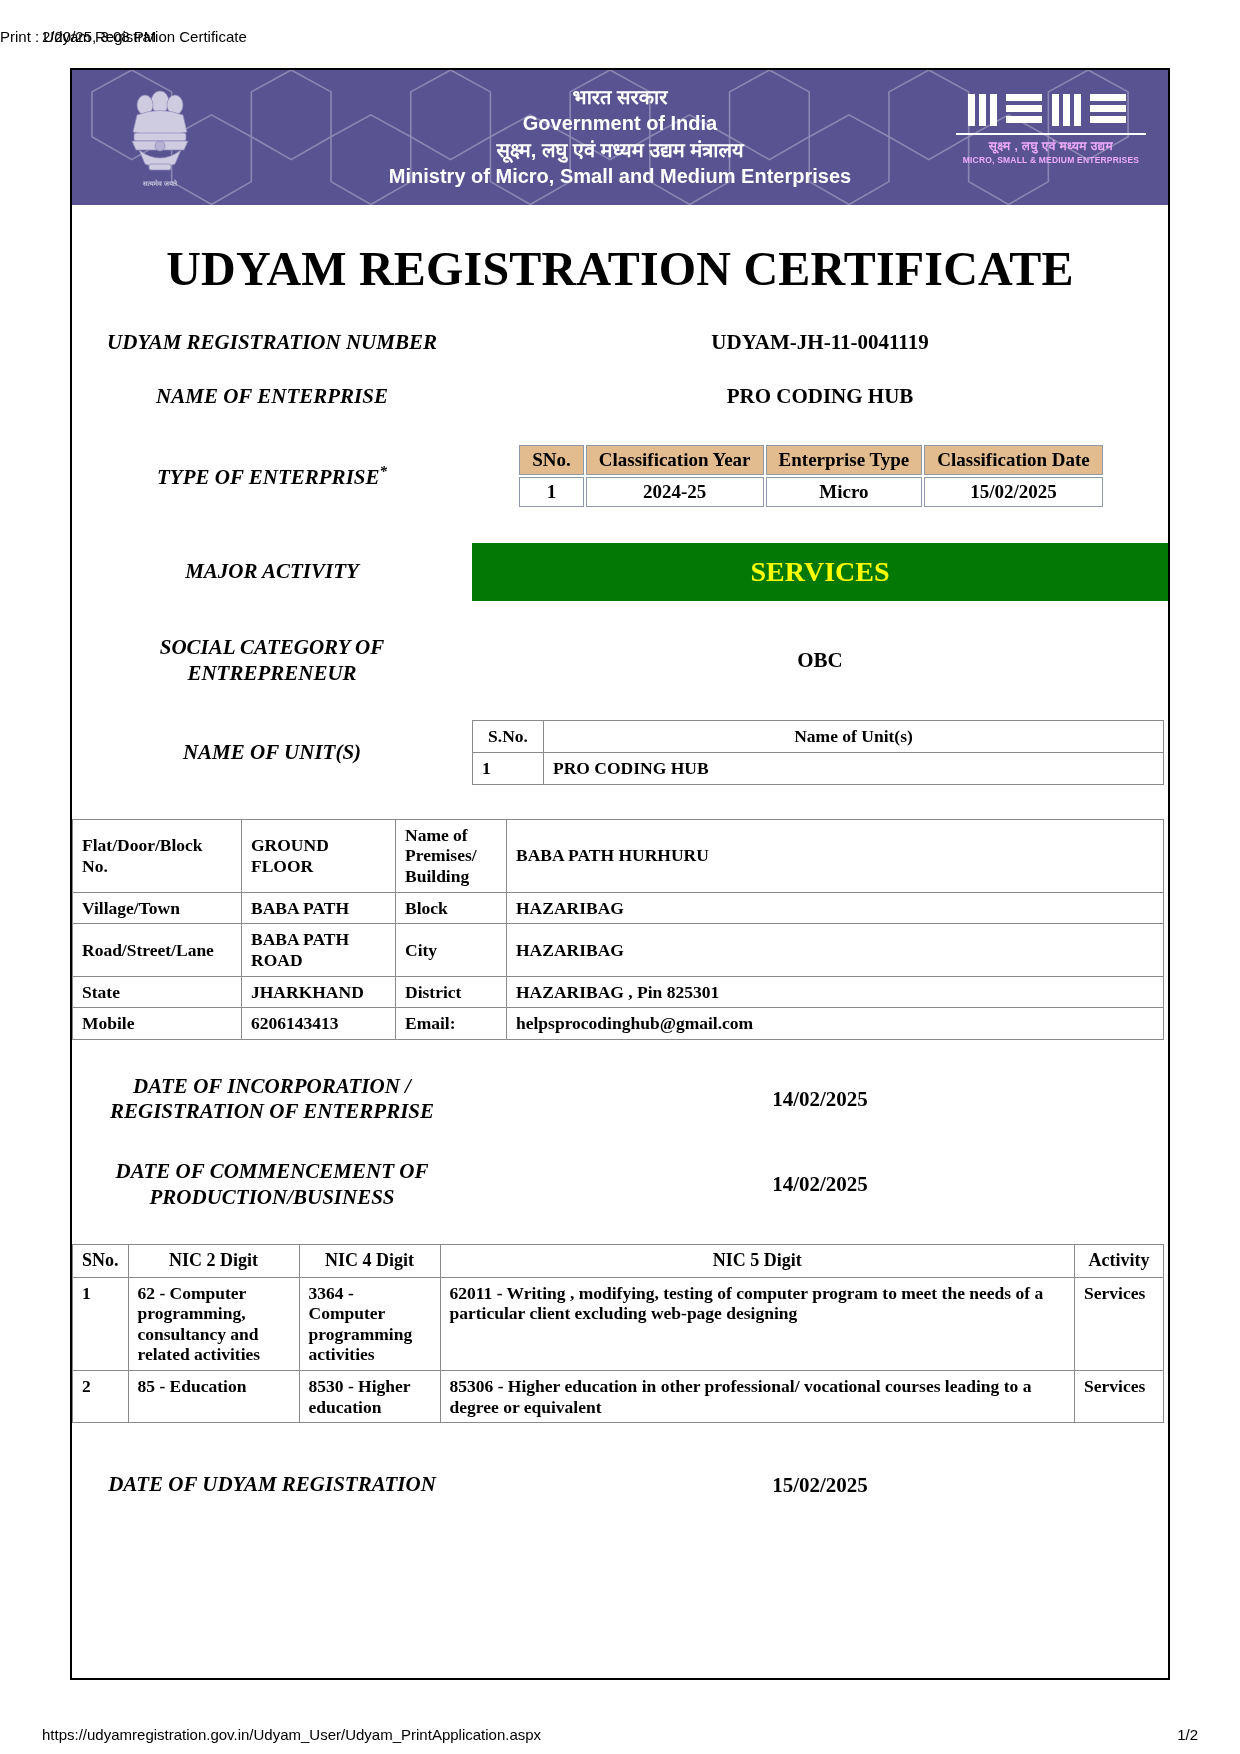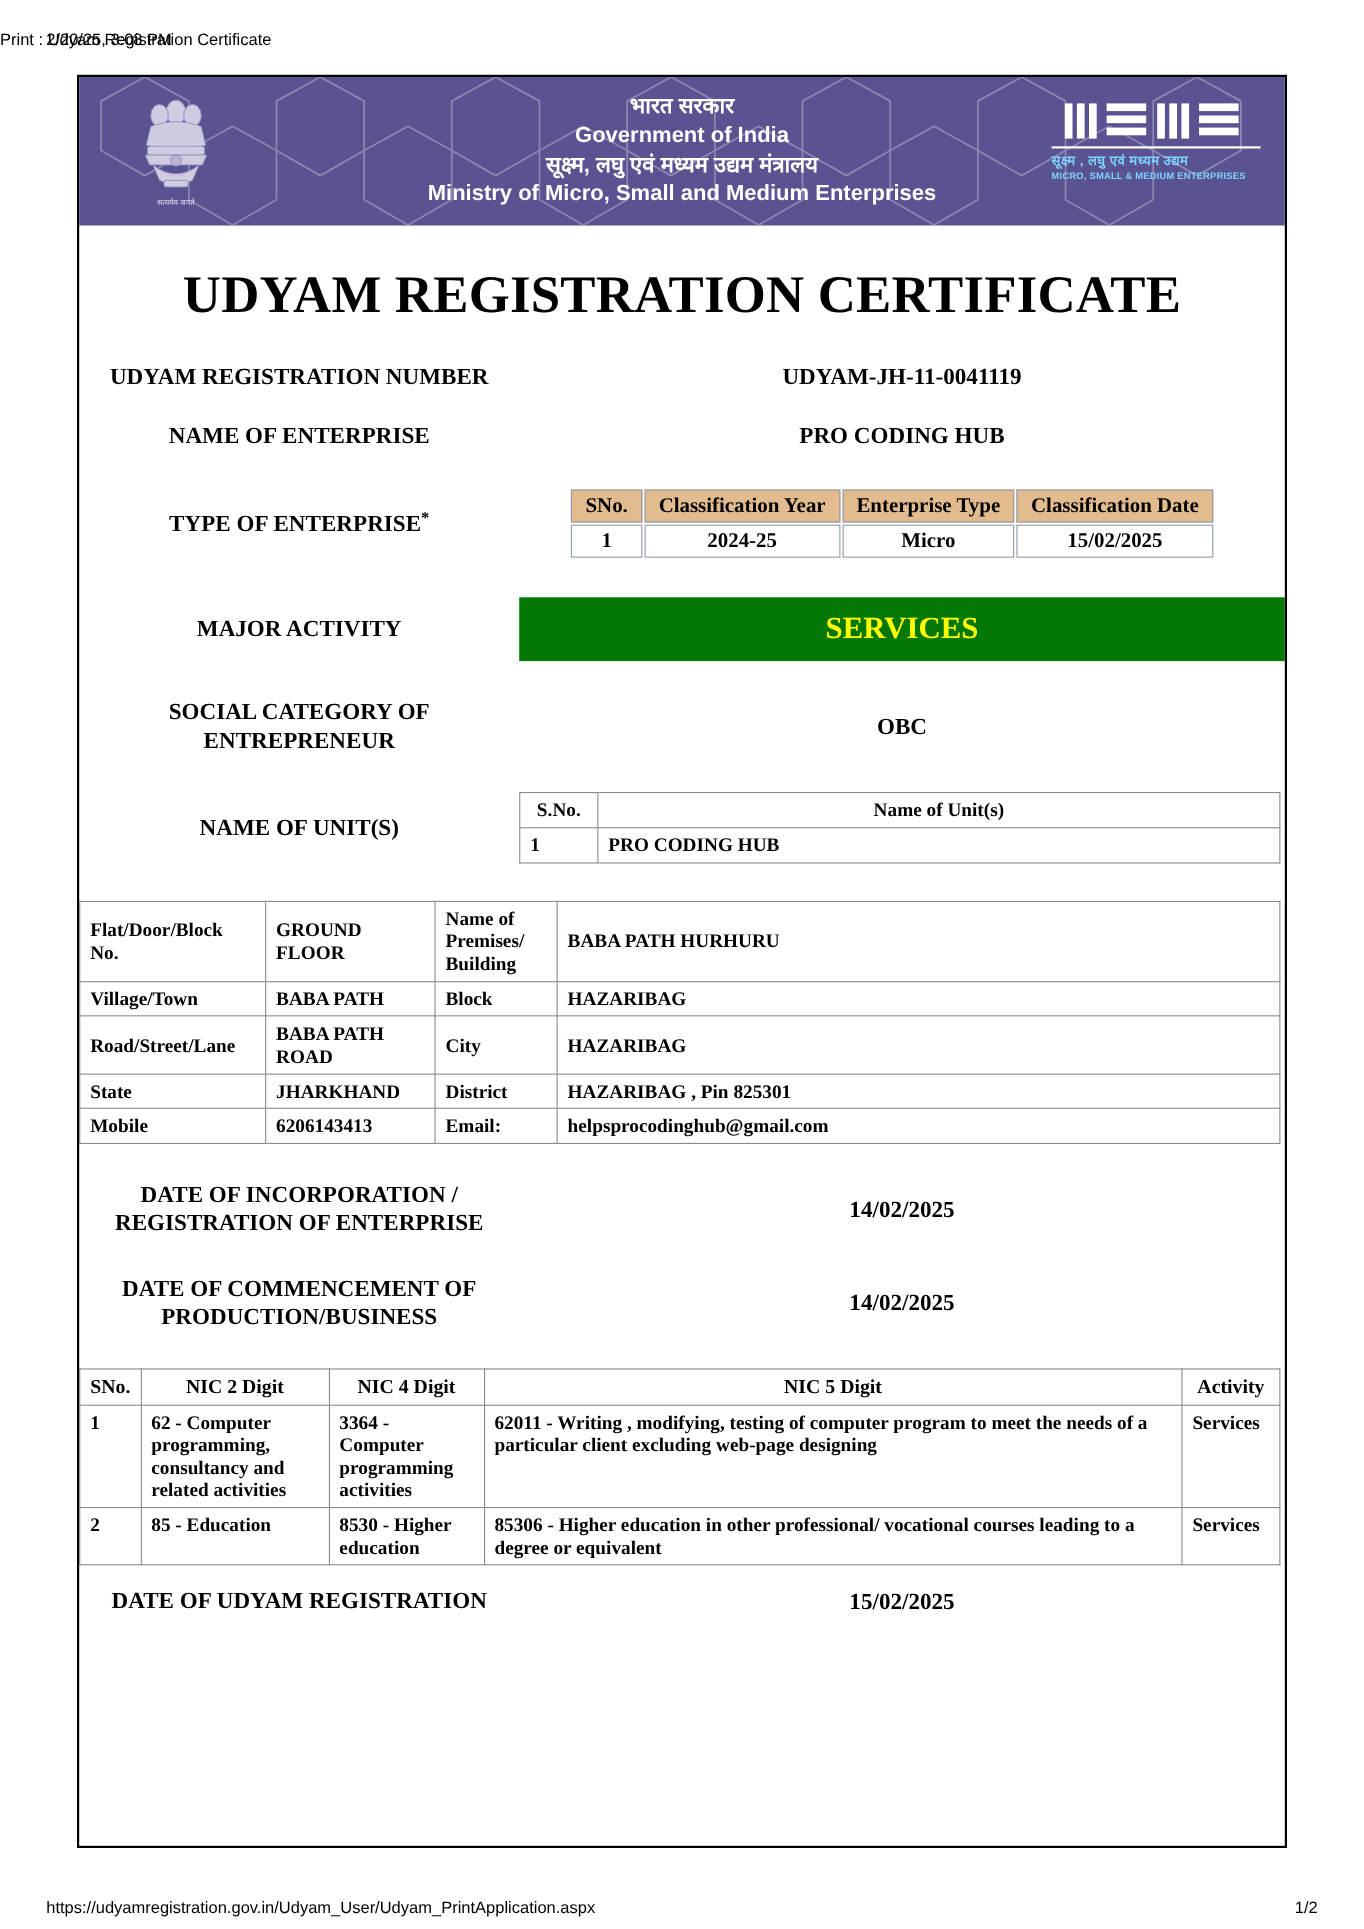--- a/index.html
+++ b/index.html
@@ -52,21 +52,21 @@
     text-align:center;color:#fff;
     font-family:"Liberation Sans", sans-serif;
   }
   .banner-center div{font-weight:bold;line-height:1.32;}
   .bc-hi1{font-size:20px;}
   .bc-en1{font-size:20px;}
   .bc-hi2{font-size:20px;}
   .bc-en2{font-size:20px;}
   .msme-logo{
     position:absolute;right:22px;top:18px;
-    width:190px;text-align:left;color:#7dd3fc;
+    width:190px;text-align:center;color:#f0abfc;
   }
   .msme-mark{height:44px;display:block;margin:0 auto;}
   .msme-hi{
     font-family:"Liberation Sans", sans-serif;
     font-size:12px;font-weight:bold;letter-spacing:.4px;
     border-top:2px solid #fff;padding-top:2px;margin-top:1px;
   }
   .msme-en{
     font-family:"Liberation Sans", sans-serif;
     font-size:8.5px;font-weight:bold;letter-spacing:.2px;margin-top:1px;
@@ -88,20 +88,21 @@
     box-sizing:border-box;
   }
   .lbl{
     width:400px;
     flex:0 0 400px;
     text-align:center;
     font-size:21px;font-weight:bold;
     line-height:1.22;
     padding:0 6px;
     box-sizing:border-box;
+    font-style:italic;
   }
   .val{
     flex:1;
     text-align:center;
     font-size:21px;font-weight:bold;
   }
   .valbox{flex:1;padding-right:18px;box-sizing:border-box;}
 
   .sup{font-size:15px;vertical-align:super;font-weight:bold;}
 
@@ -155,21 +156,21 @@
   .nic-tbl th{font-size:18px;}
   .nic-tbl td{vertical-align:top;font-size:17.5px;}
   .nic-tbl td:nth-child(1){width:34px;}
   .nic-tbl td:nth-child(2){width:152px;}
   .nic-tbl td:nth-child(3){width:122px;}
   .nic-tbl td:nth-child(5){width:70px;}
 
   .tbl-wrap{flex:1;padding-right:4px;box-sizing:border-box;}
   .mt28{margin-top:28px;}
   .mt34{margin-top:34px;}
-  .mt40{margin-top:20px;}
+  .mt40{margin-top:49px;}
 </style>
 </head>
 <body>
 
 <div class="print-bar top">
   <span class="pb-left">2/20/25, 3:08 PM</span>
   <span class="pb-center">Print : Udyam Registration Certificate</span>
 </div>
 
 <div class="cert">

